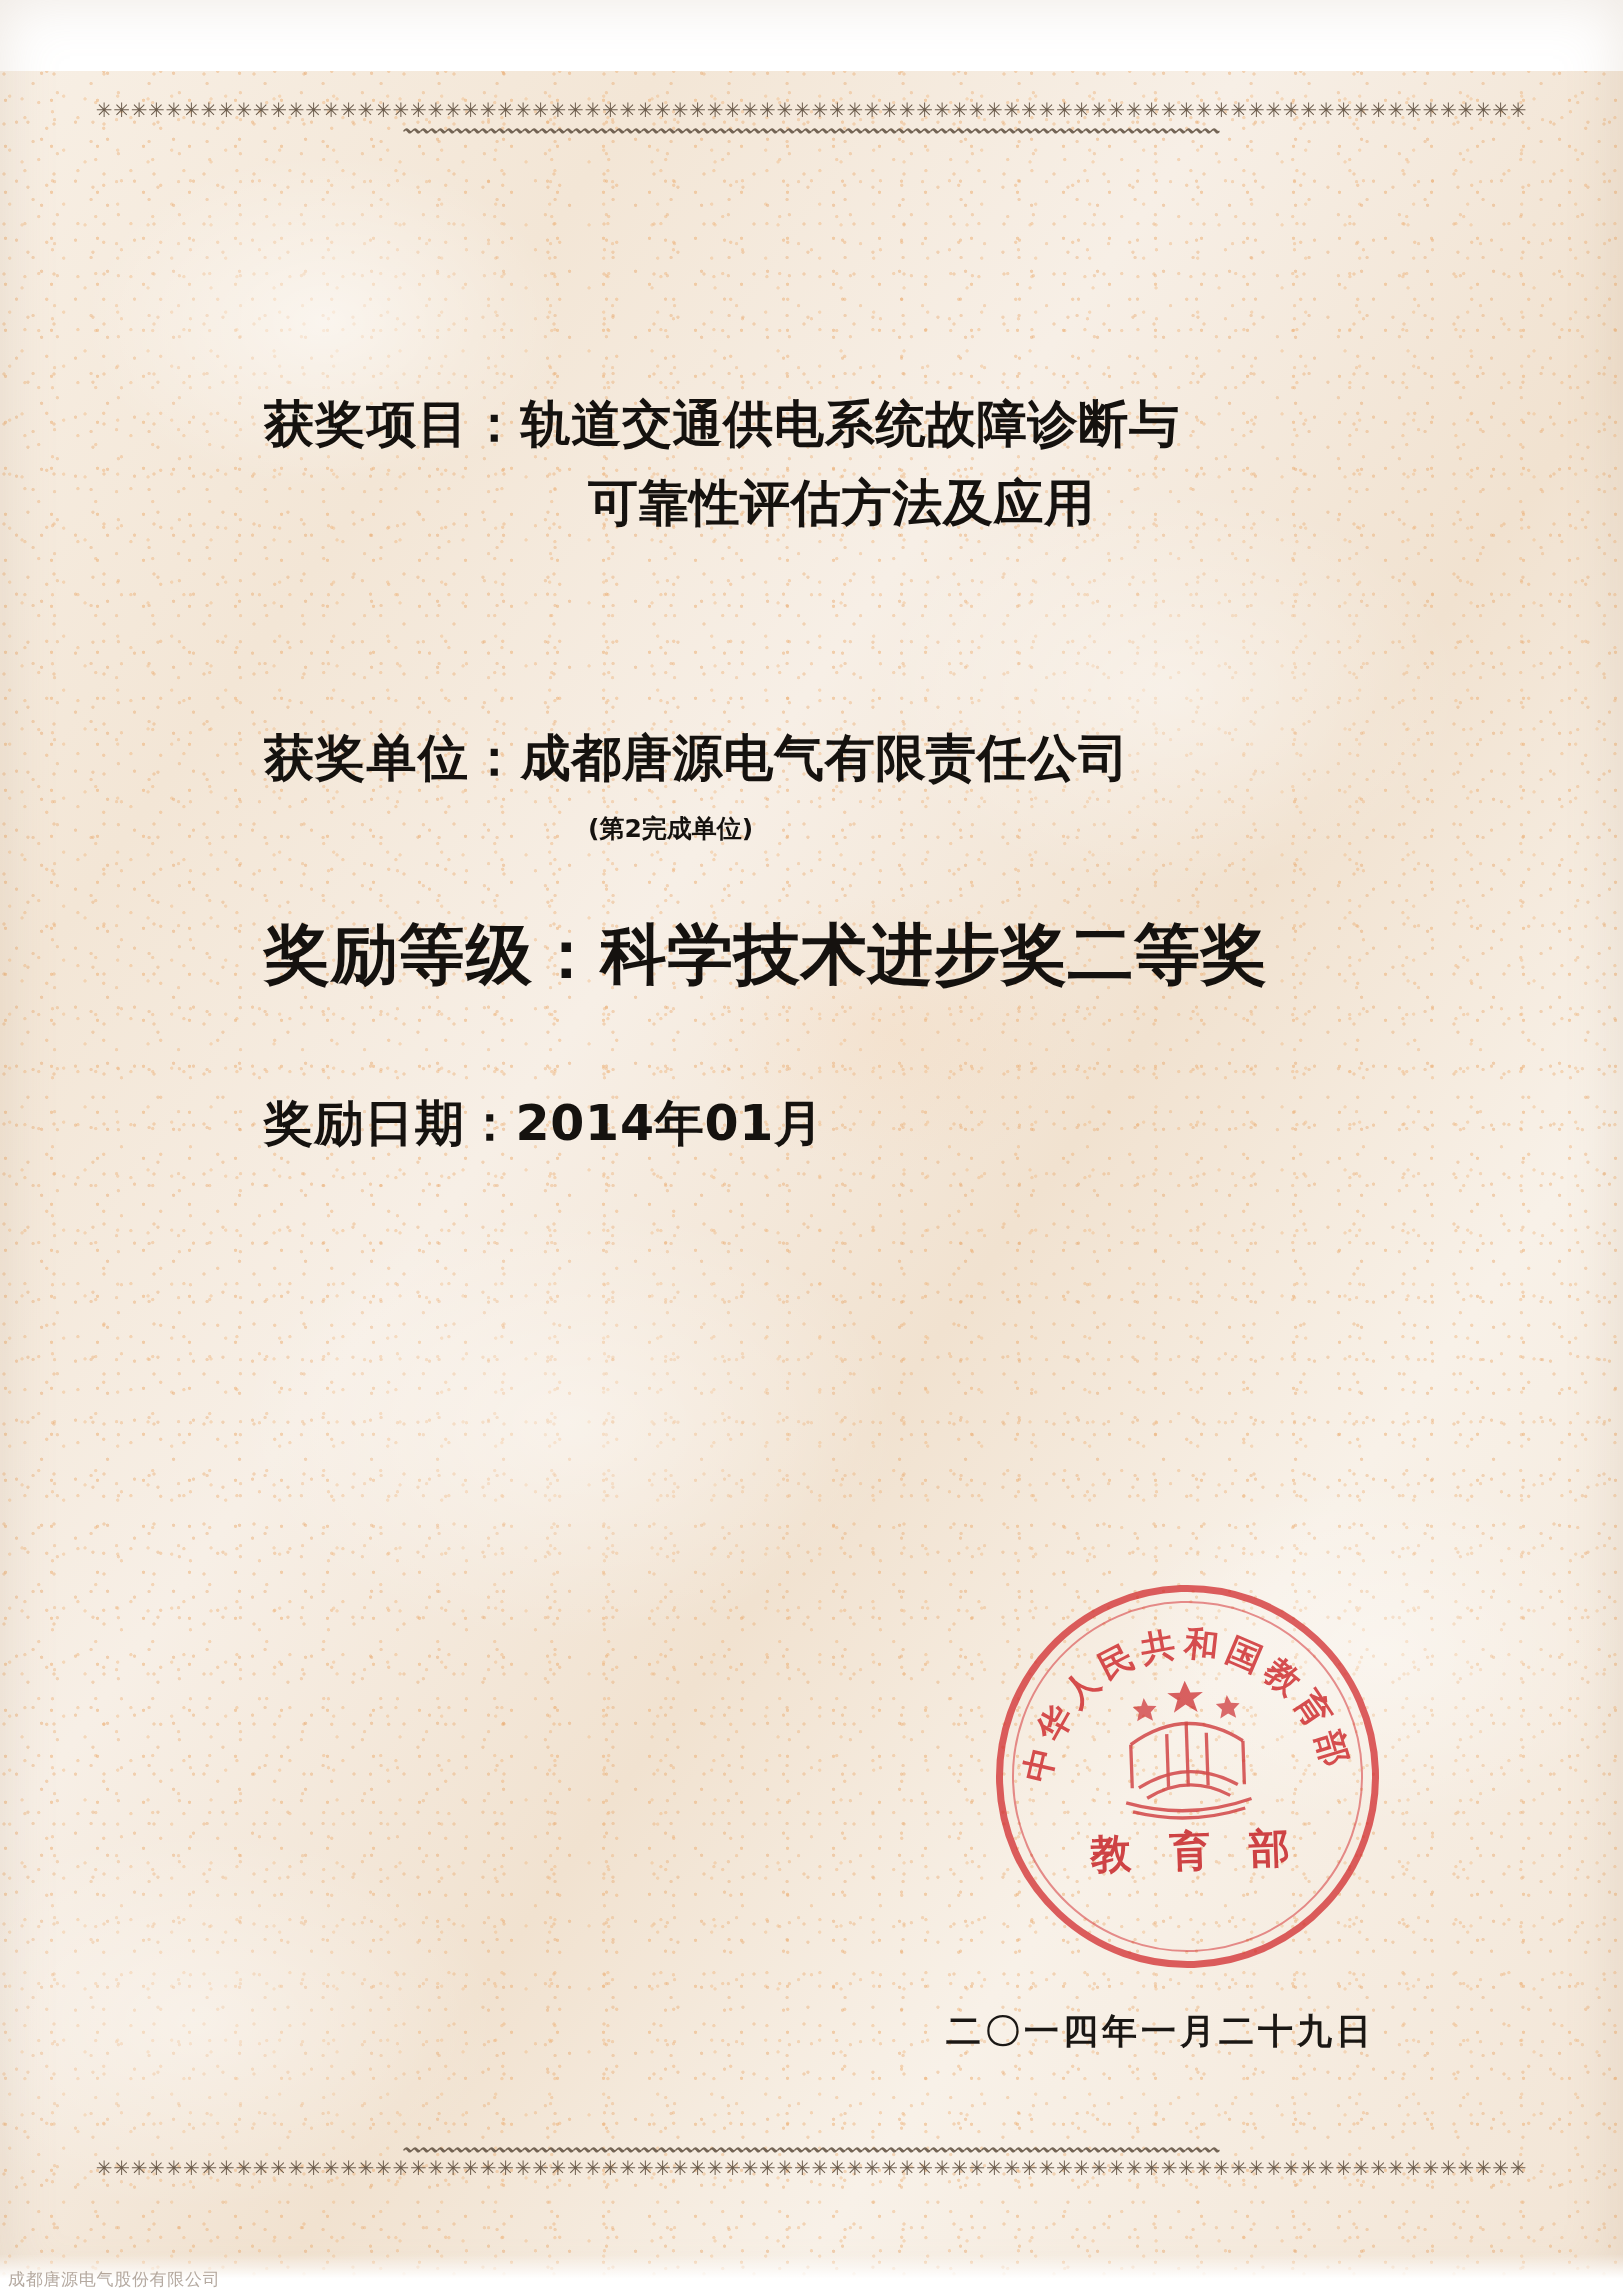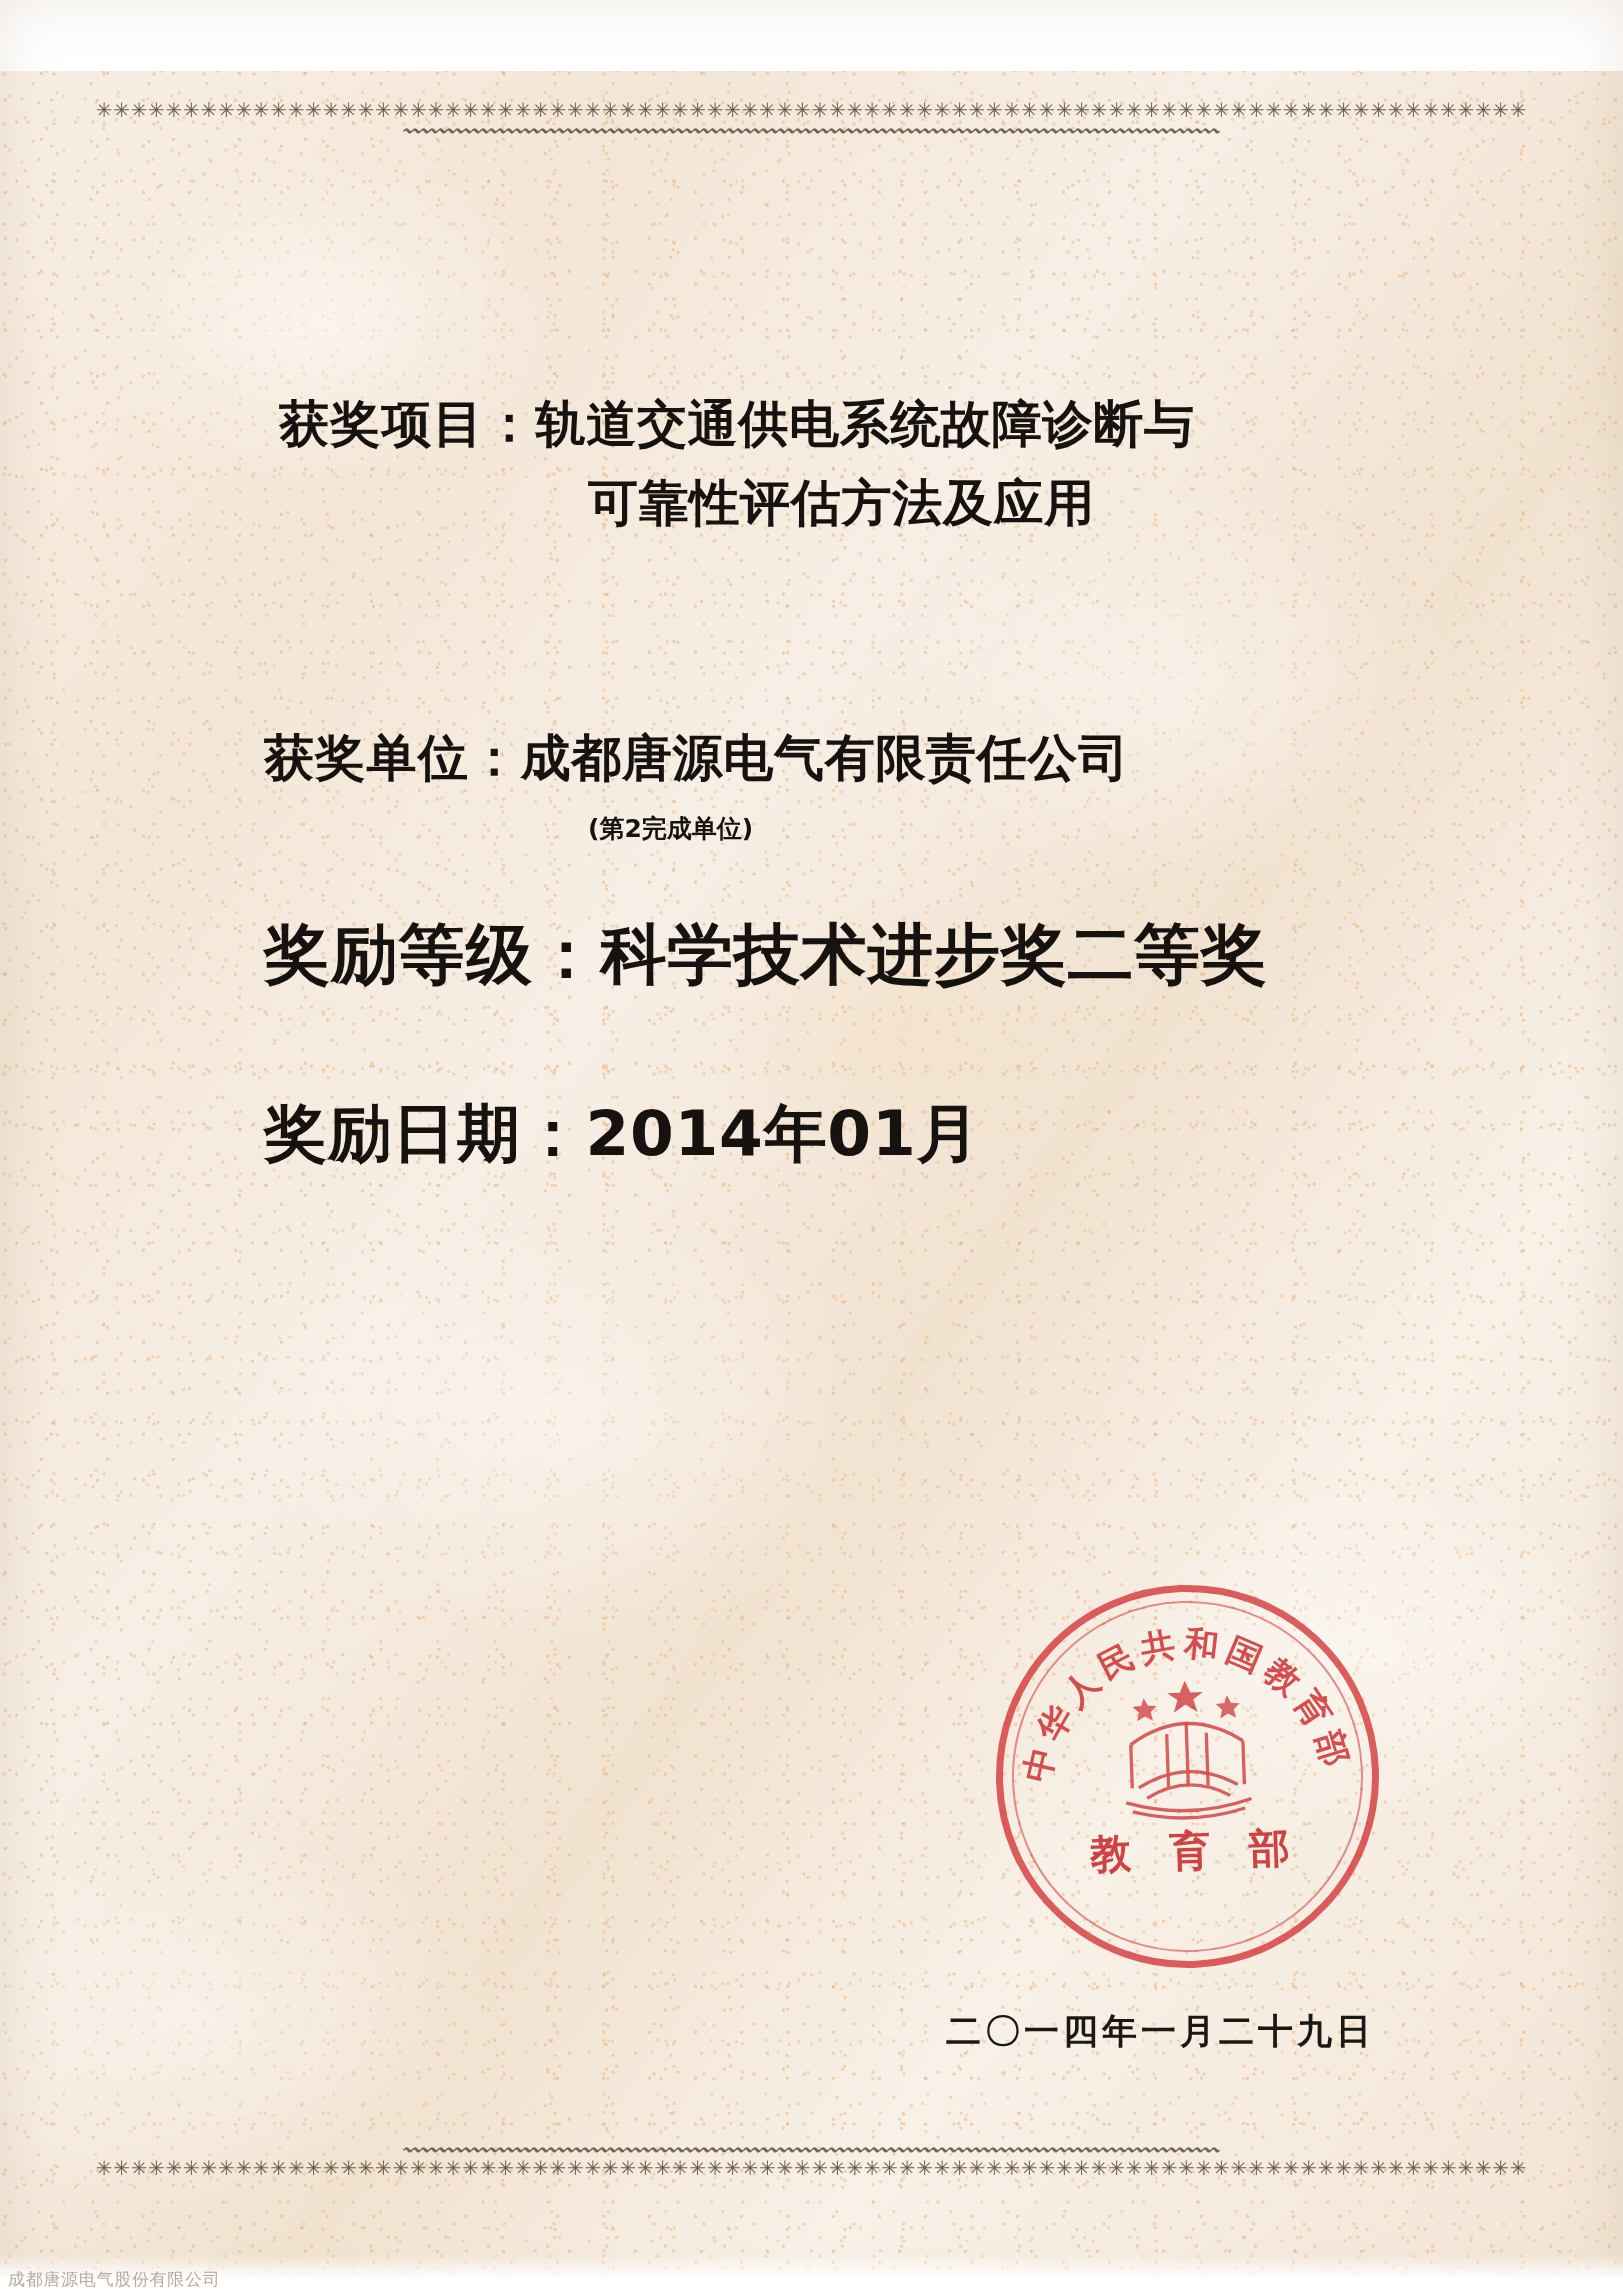--- a/index.html
+++ b/index.html
@@ -108,21 +108,21 @@
     font-weight: bold;
     color: #15120f;
     white-space: nowrap;
   }
 
   .label {
     letter-spacing: 1.3px;
   }
 
   .l-project-1 {
-    left: 279px;
+    left: 264px;
     top: 391px;
     font-size: 50px;
     letter-spacing: 0.7px;
   }
   .l-project-2 {
     left: 588px;
     top: 470px;
     font-size: 50px;
     letter-spacing: 0.7px;
   }
@@ -141,21 +141,21 @@
   }
   .l-grade {
     left: 264px;
     top: 910px;
     font-size: 66px;
     letter-spacing: 0.7px;
   }
   .l-date {
     left: 264px;
     top: 1091px;
-    font-size: 63px;
+    font-size: 49px;
     letter-spacing: 0.7px;
   }
   .l-certno {
     left: 264px;
     top: 1293px;
     font-size: 49px;
     letter-spacing: 0.7px;
   }
 
   

